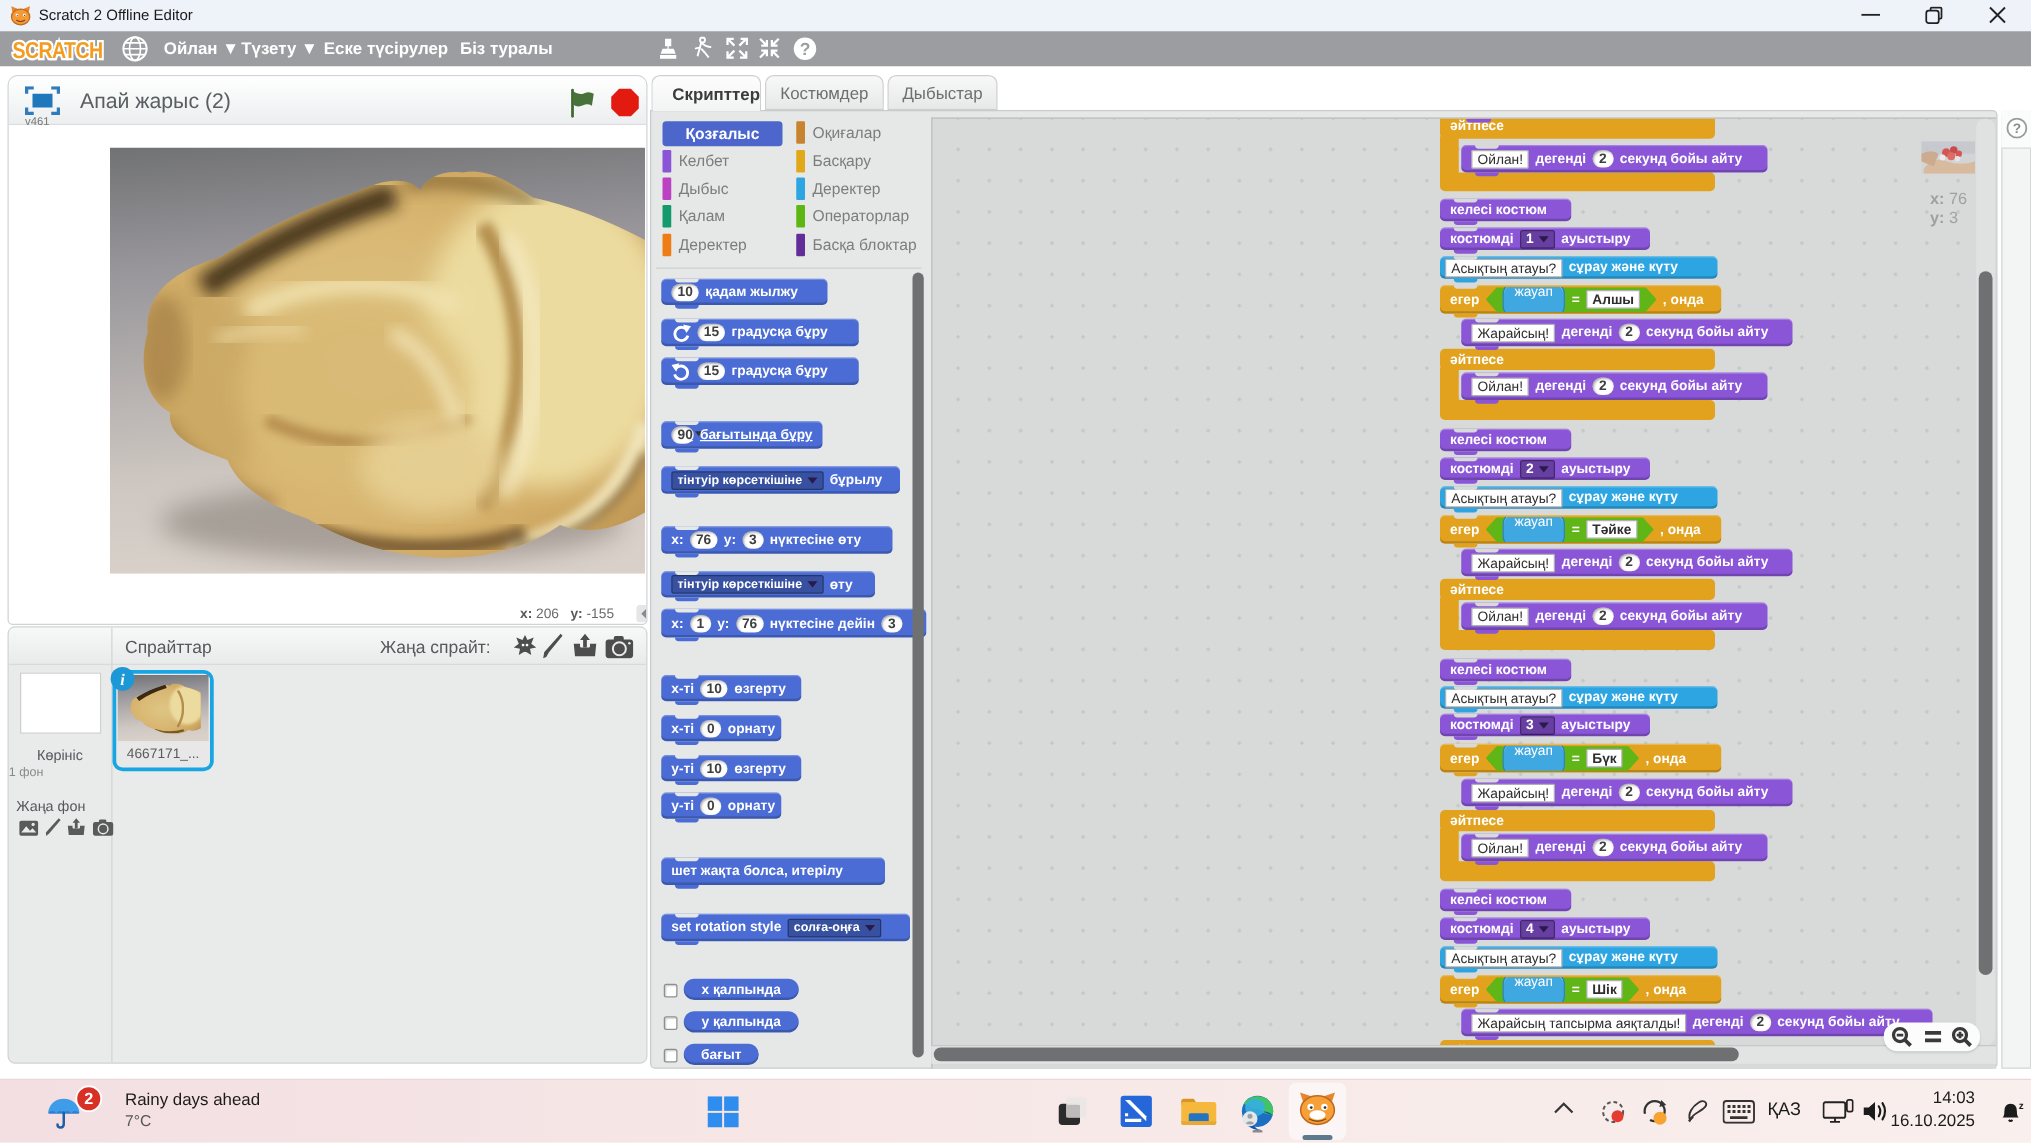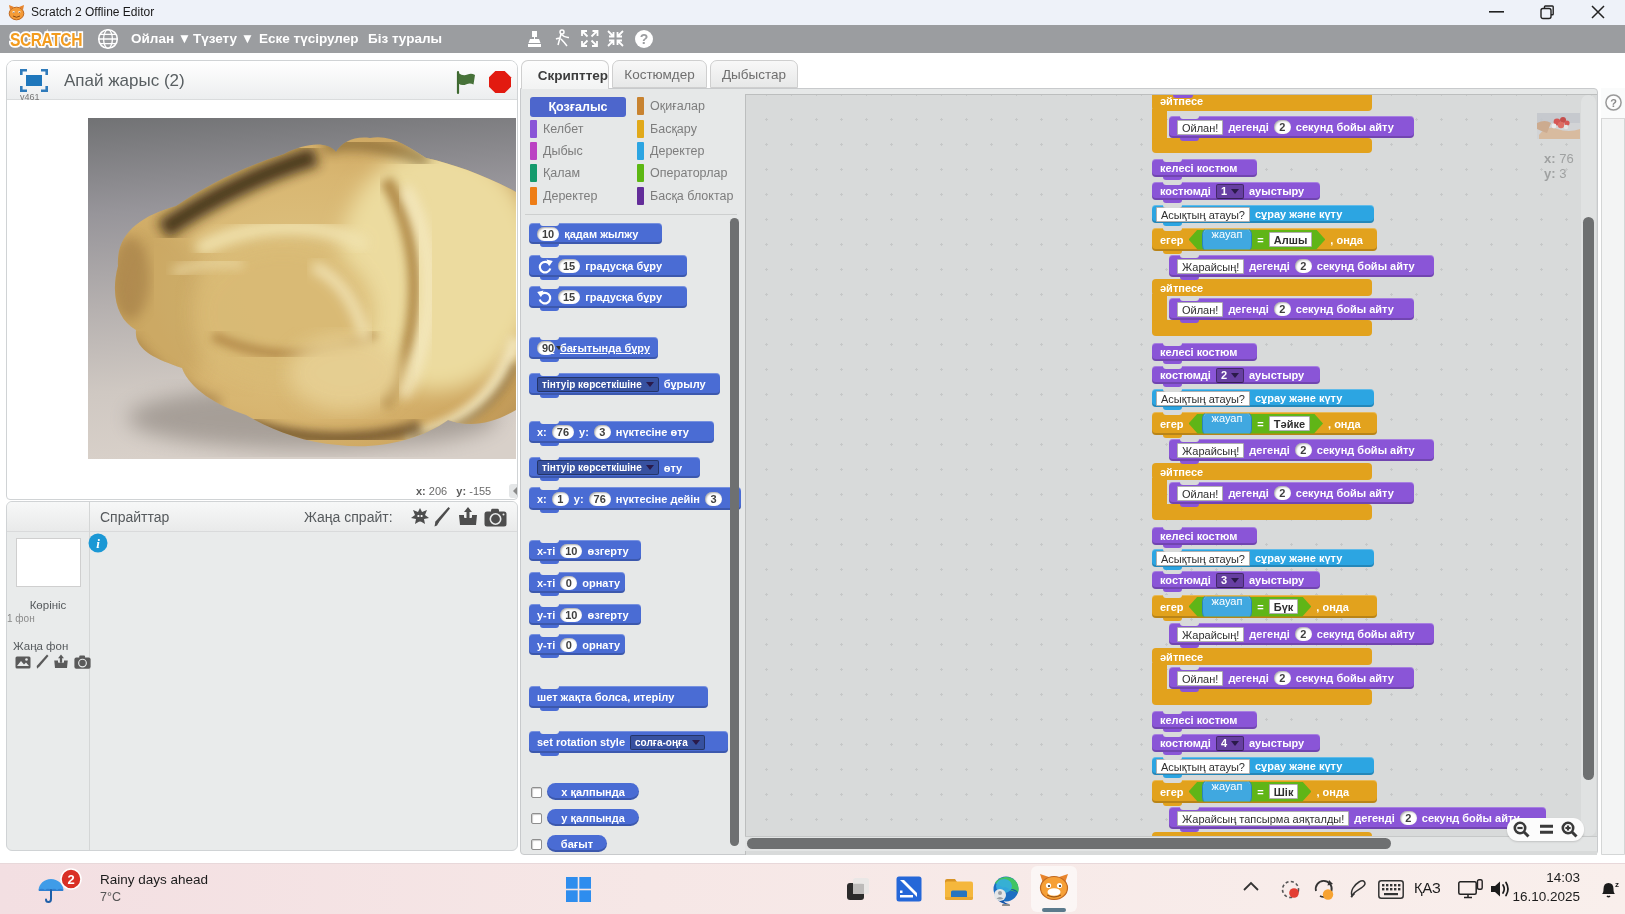--- a/index.html
+++ b/index.html
@@ -241,20 +241,33 @@
  </svg>
  <svg class="abs" style="left:45px;top:151px" width="18" height="18" viewBox="0 0 24 24">
   <path d="M12 2 L16 7 L13.5 7 L13.5 13 L10.5 13 L10.5 7 L8 7 Z" fill="#5a5a5a"></path>
   <path d="M3 10 H8 V12 Q8 13 9 13 H15 Q16 13 16 12 V10 H21 L20 20 H4 Z" fill="#5a5a5a"></path>
  </svg>
  <svg class="abs" style="left:67px;top:153px" width="17" height="14" viewBox="0 0 23 19">
   <rect x="0.5" y="3.5" width="22" height="15" rx="2.5" fill="#5a5a5a"></rect>
   <rect x="7" y="0.8" width="8" height="4" rx="1.5" fill="#5a5a5a"></rect>
   <circle cx="11.5" cy="11" r="5.2" fill="#5a5a5a" stroke="#e9ebeb" stroke-width="1.6"></circle>
  </svg>
+ <div class="abs" style="left:83px;top:34px;width:81px;height:81px;background:#e8e8e8;border:3px solid #18a5e4;border-radius:8px">
+  <svg class="abs" style="left:1px;top:1px" width="73" height="53" viewBox="-45 -35 518 411" preserveAspectRatio="none">
+   <rect x="-45" y="-35" width="518" height="411" fill="url(#pg)"></rect>
+   <path d="M32 150 C30 118 58 96 95 86 C130 68 168 50 205 34 C225 26 243 22 252 34 C258 24 268 18 285 20 C305 16 322 28 340 40 C368 46 400 56 428 70 L428 296 C402 312 380 314 358 306 C330 326 288 336 248 330 C213 327 183 315 158 299 C128 289 102 273 94 252 C68 243 44 234 47 213 C28 203 22 180 32 150 Z" fill="url(#dg)"></path>
+   <g clip-path="url(#dc)">
+          <path d="M70 115 C105 90 165 56 230 34" stroke="#32240f" stroke-width="26" fill="none" opacity="0.95" filter="url(#b4)"></path>
+   <path d="M150 302 C215 326 285 324 332 308" stroke="#5d4220" stroke-width="15" fill="none" opacity="0.8" filter="url(#b4)"></path>
+   <ellipse cx="350" cy="150" rx="100" ry="122" fill="#ecdb9f" filter="url(#b10)"></ellipse>
+   <path d="M298 62 C334 122 340 210 296 288" stroke="#ab823f" stroke-width="14" fill="none" opacity="0.85" filter="url(#b4)"></path>
+        </g>
+  </svg>
+  <div class="abs" style="left:0;top:58px;width:75px;text-align:center;font-size:11px;color:#5a5a5a">4667171_...</div>
+ </div>
  <svg class="abs" style="left:81px;top:31px" width="20" height="20" viewBox="0 0 20 20">
   <circle cx="10" cy="10" r="9.5" fill="#1b98d5"></circle>
   <text x="10" y="15" font-size="13" font-weight="bold" font-style="italic" fill="#fff" text-anchor="middle" font-family="Liberation Serif">i</text>
  </svg>
 </div>
 
 <div class="abs" style="left:521px;top:60px;width:88px;height:29px;background:linear-gradient(#fdfdfd,#f2f3f3);border:1px solid #cfcfcf;border-bottom:none;border-radius:7px 7px 0 0;z-index:3;text-align:right;line-height:29px;font-size:13.5px;font-weight:bold;color:#3c3c3c">Скрипттер</div>
 <div class="abs" style="left:612px;top:60px;width:95px;height:28px;background:linear-gradient(#f8f8f8,#e7e8e8);border:1px solid #cfcfcf;border-radius:7px 7px 0 0;text-align:center;line-height:28px;font-size:13.5px;color:#6f6f6f">Костюмдер</div>
 <div class="abs" style="left:710px;top:60px;width:88px;height:28px;background:linear-gradient(#f8f8f8,#e7e8e8);border:1px solid #cfcfcf;border-radius:7px 7px 0 0;text-align:center;line-height:28px;font-size:13.5px;color:#6f6f6f">Дыбыстар</div>
 <div class="abs" id="midpanel" style="left:520px;top:88px;width:1078px;height:767px;background:#e6e8e8;border:1px solid #c8cacc;border-radius:0 4px 4px 4px;z-index:2"></div>

